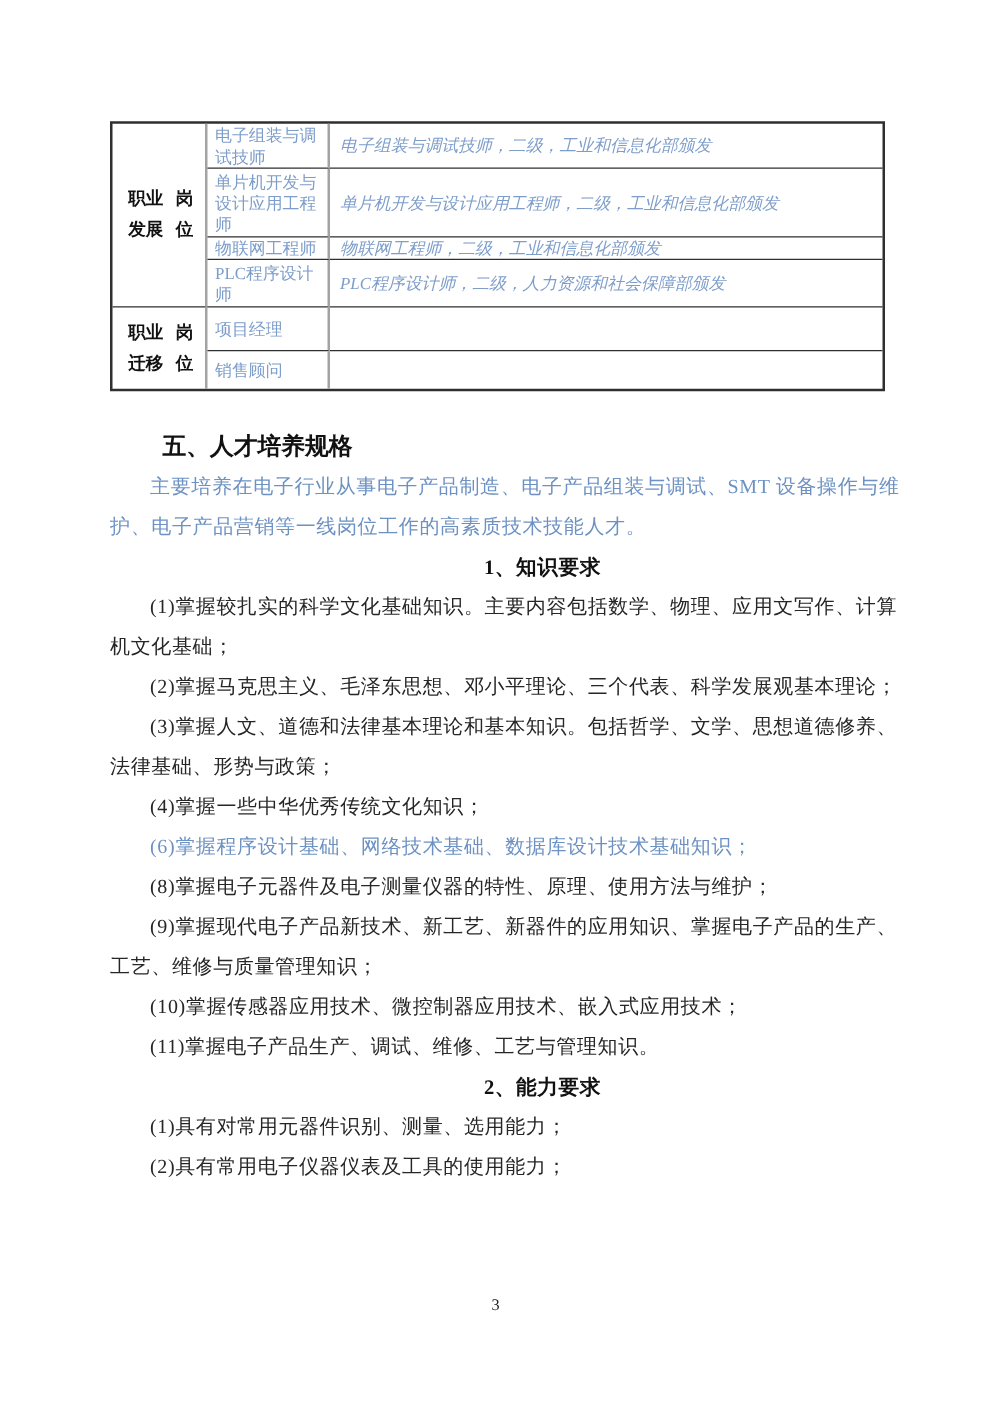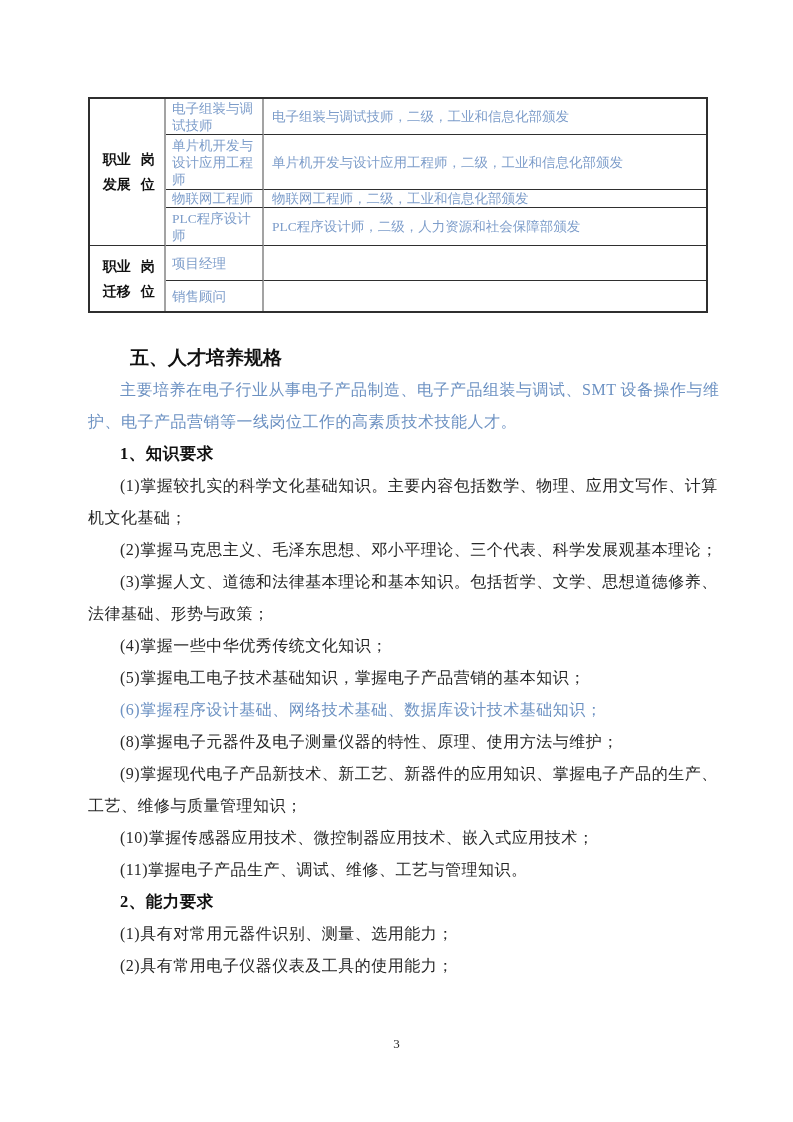--- a/index.html
+++ b/index.html
@@ -30,21 +30,21 @@
     box-sizing: border-box;
     display: flex;
     align-items: center;
     border-right: 2px solid #a3a3a3;
     border-bottom: 1px solid #2f2f2f;
     padding: 0 6px;
     line-height: 17px;
     color: #7d9dca;
     overflow: hidden;
   }
-  .cell.col3 { border-right: none; padding-left: 8px; white-space: nowrap; }
+  .cell.col3 { border-right: none; padding-left: 8px; white-space: nowrap; font-style: italic; }
   .cell.lastrow { border-bottom: none; }
   .glabel {
     grid-column: 1;
     flex-direction: row;
     justify-content: center;
     text-align: center;
     color: #111111;
     font-weight: bold;
     font-size: 14px;
     line-height: 25px;
@@ -71,21 +71,21 @@
   }
   .tl {
     height: 32px;
     line-height: 32px;
     font-size: 16px;
     white-space: nowrap;
     letter-spacing: 0.5px;
   }
   .ind { padding-left: 32px; }
   .blue { color: #6c91c2; }
-  .bh { font-weight: bold; font-size: 16.5px; color: #111111; }
+  .bh { font-weight: bold; font-size: 16.5px; color: #111111; text-align: center; }
 
   .pageno {
     position: absolute;
     left: 0;
     right: 0;
     top: 1036px;
     text-align: center;
     font-size: 13px;
     color: #222222;
   }
@@ -133,21 +133,20 @@
     <div class="tl blue">护、电子产品营销等一线岗位工作的高素质技术技能人才。</div>
 
     <div class="tl ind bh">1、知识要求</div>
 
     <div class="tl ind">(1)掌握较扎实的科学文化基础知识。主要内容包括数学、物理、应用文写作、计算</div>
     <div class="tl">机文化基础；</div>
     <div class="tl ind">(2)掌握马克思主义、毛泽东思想、邓小平理论、三个代表、科学发展观基本理论；</div>
     <div class="tl ind">(3)掌握人文、道德和法律基本理论和基本知识。包括哲学、文学、思想道德修养、</div>
     <div class="tl">法律基础、形势与政策；</div>
     <div class="tl ind">(4)掌握一些中华优秀传统文化知识；</div>
-    <div class="tl ind">(5)掌握电工电子技术基础知识，掌握电子产品营销的基本知识；</div>
     <div class="tl ind blue">(6)掌握程序设计基础、网络技术基础、数据库设计技术基础知识；</div>
     <div class="tl ind">(8)掌握电子元器件及电子测量仪器的特性、原理、使用方法与维护；</div>
     <div class="tl ind">(9)掌握现代电子产品新技术、新工艺、新器件的应用知识、掌握电子产品的生产、</div>
     <div class="tl">工艺、维修与质量管理知识；</div>
     <div class="tl ind">(10)掌握传感器应用技术、微控制器应用技术、嵌入式应用技术；</div>
     <div class="tl ind">(11)掌握电子产品生产、调试、维修、工艺与管理知识。</div>
 
     <div class="tl ind bh">2、能力要求</div>
 
     <div class="tl ind">(1)具有对常用元器件识别、测量、选用能力；</div>

